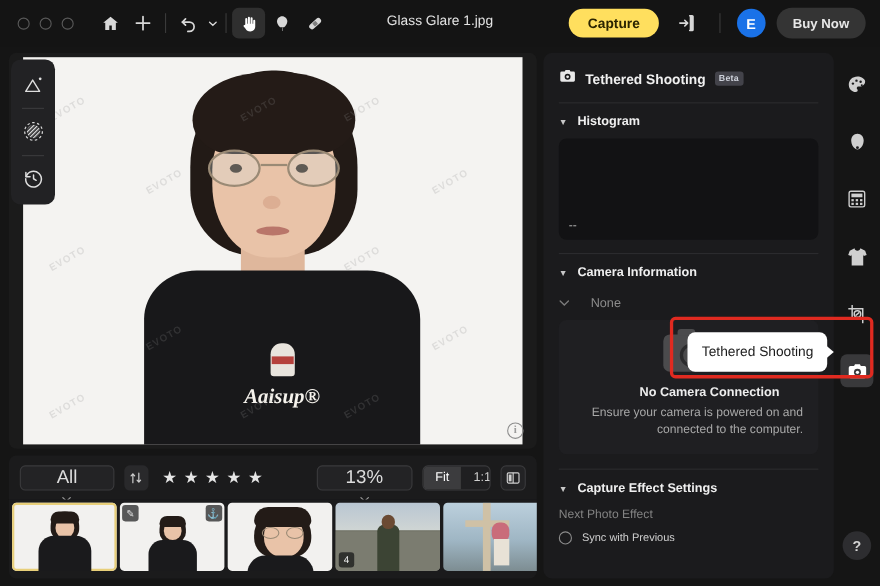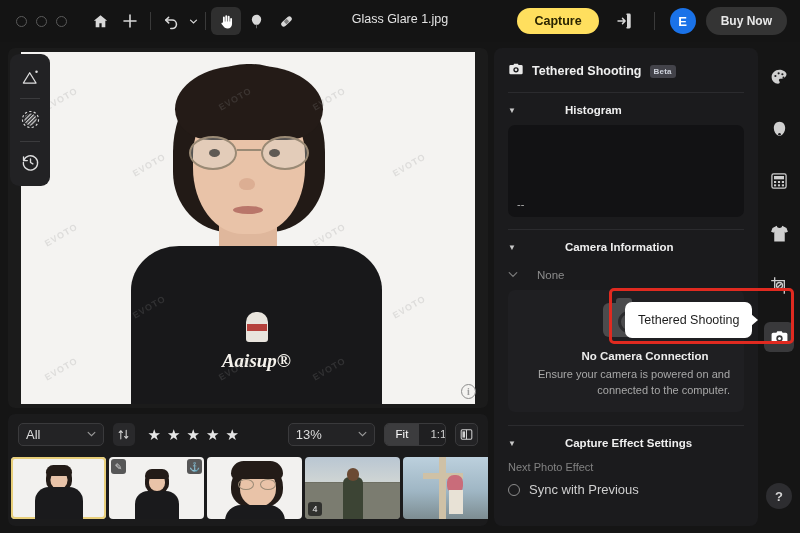--- a/index.html
+++ b/index.html
@@ -149,22 +149,22 @@
   .rail-div { width: 20px; height: 1px; background: #3b3b3d; }
 
   
   .strip-toolbar {
     position: absolute; left: 8px; top: 414px; width: 480px; height: 40px;
     background: #1b1b1c; border-radius: 7px 7px 0 0;
     display: flex; align-items: center; padding: 0 10px; gap: 9px;
   }
   .sel {
     background: #232325; border: 1px solid #3a3a3c; border-radius: 5px;
-    color: #ddd; font-size: 13px; height: 23px;
-    display: flex; align-items: center; padding: 0 7px; gap: 6px; cursor: pointer;
+    color: #ddd; font-size: 17px; height: 23px;
+    display: flex; align-items: center; padding: 0 7px; gap: 6px; cursor: pointer; flex-direction: column;
   }
   .sel .cv { flex: 1; }
   .sel .chev { color: #9a9a9a; font-size: 8px; }
   .sel.filter { width: 100px; }
   .sel.zoom { width: 101px; margin-left: 36px; }
   .sq-btn {
     width: 26px; height: 23px; background: #29292b; border-radius: 5px;
     display: flex; align-items: center; justify-content: center;
     color: #cfcfcf; font-size: 11px; cursor: pointer;
   }
@@ -221,21 +221,21 @@
   .beta {
     background: #43434a; color: #cfd3dc; font-size: 8px; font-weight: 700;
     border-radius: 3px; padding: 2px 4px; letter-spacing: .2px;
   }
   .hr { height: 1px; background: #2b2b2e; margin: 0 14px; }
   .section-hdr {
     display: flex; align-items: center; gap: 9px; padding: 11px 14px 9px 14px;
     cursor: pointer;
   }
   .tri { color: #c8c8c8; font-size: 8px; }
-  .section-hdr .lbl { color: #efefef; font-size: 11.5px; font-weight: 700; margin-left: 40px; }
+  .section-hdr .lbl { color: #efefef; font-size: 11.5px; font-weight: 700; }
   .histo {
     position: relative; margin: 0 14px; height: 92px;
     background: #121214; border-radius: 7px;
   }
   .histo .dd {
     position: absolute; left: 9px; bottom: 7px; color: #b4b4b4; font-size: 11px;
   }
   .none-row {
     display: flex; align-items: center; gap: 19px; padding: 7px 14px 9px 14px;
     color: #8c8c8c; font-size: 11.5px; cursor: pointer;
@@ -260,21 +260,21 @@
   }
   .cam-t1 { color: #ededed; font-size: 11.5px; font-weight: 700; margin-bottom: 5px; margin-left: 38px; }
   .cam-t2 { color: #a8a8a8; font-size: 11px; text-align: right; line-height: 1.45; }
   .next-eff { color: #828282; font-size: 11px; padding: 3px 14px 7px 14px; }
   .radio-row {
     display: flex; align-items: center; gap: 9px; padding: 2px 14px; cursor: pointer;
   }
   .radio {
     width: 12px; height: 12px; border-radius: 50%; border: 1.3px solid #8b8b8b;
   }
-  .radio-row .lbl { color: #cfcfcf; font-size: 13px; text-align: right; }
+  .radio-row .lbl { color: #cfcfcf; font-size: 10px; text-align: right; }
 
   
   .icon-rail {
     position: absolute; right: 0; top: 48px; width: 42px; height: 478px;
     display: flex; flex-direction: column; align-items: center; padding-top: 14px;
   }
   .ir-btn {
     width: 30px; height: 30px; margin-bottom: 22px; display: flex;
     align-items: center; justify-content: center; color: #cfcfcf; cursor: pointer;
     border-radius: 6px;

